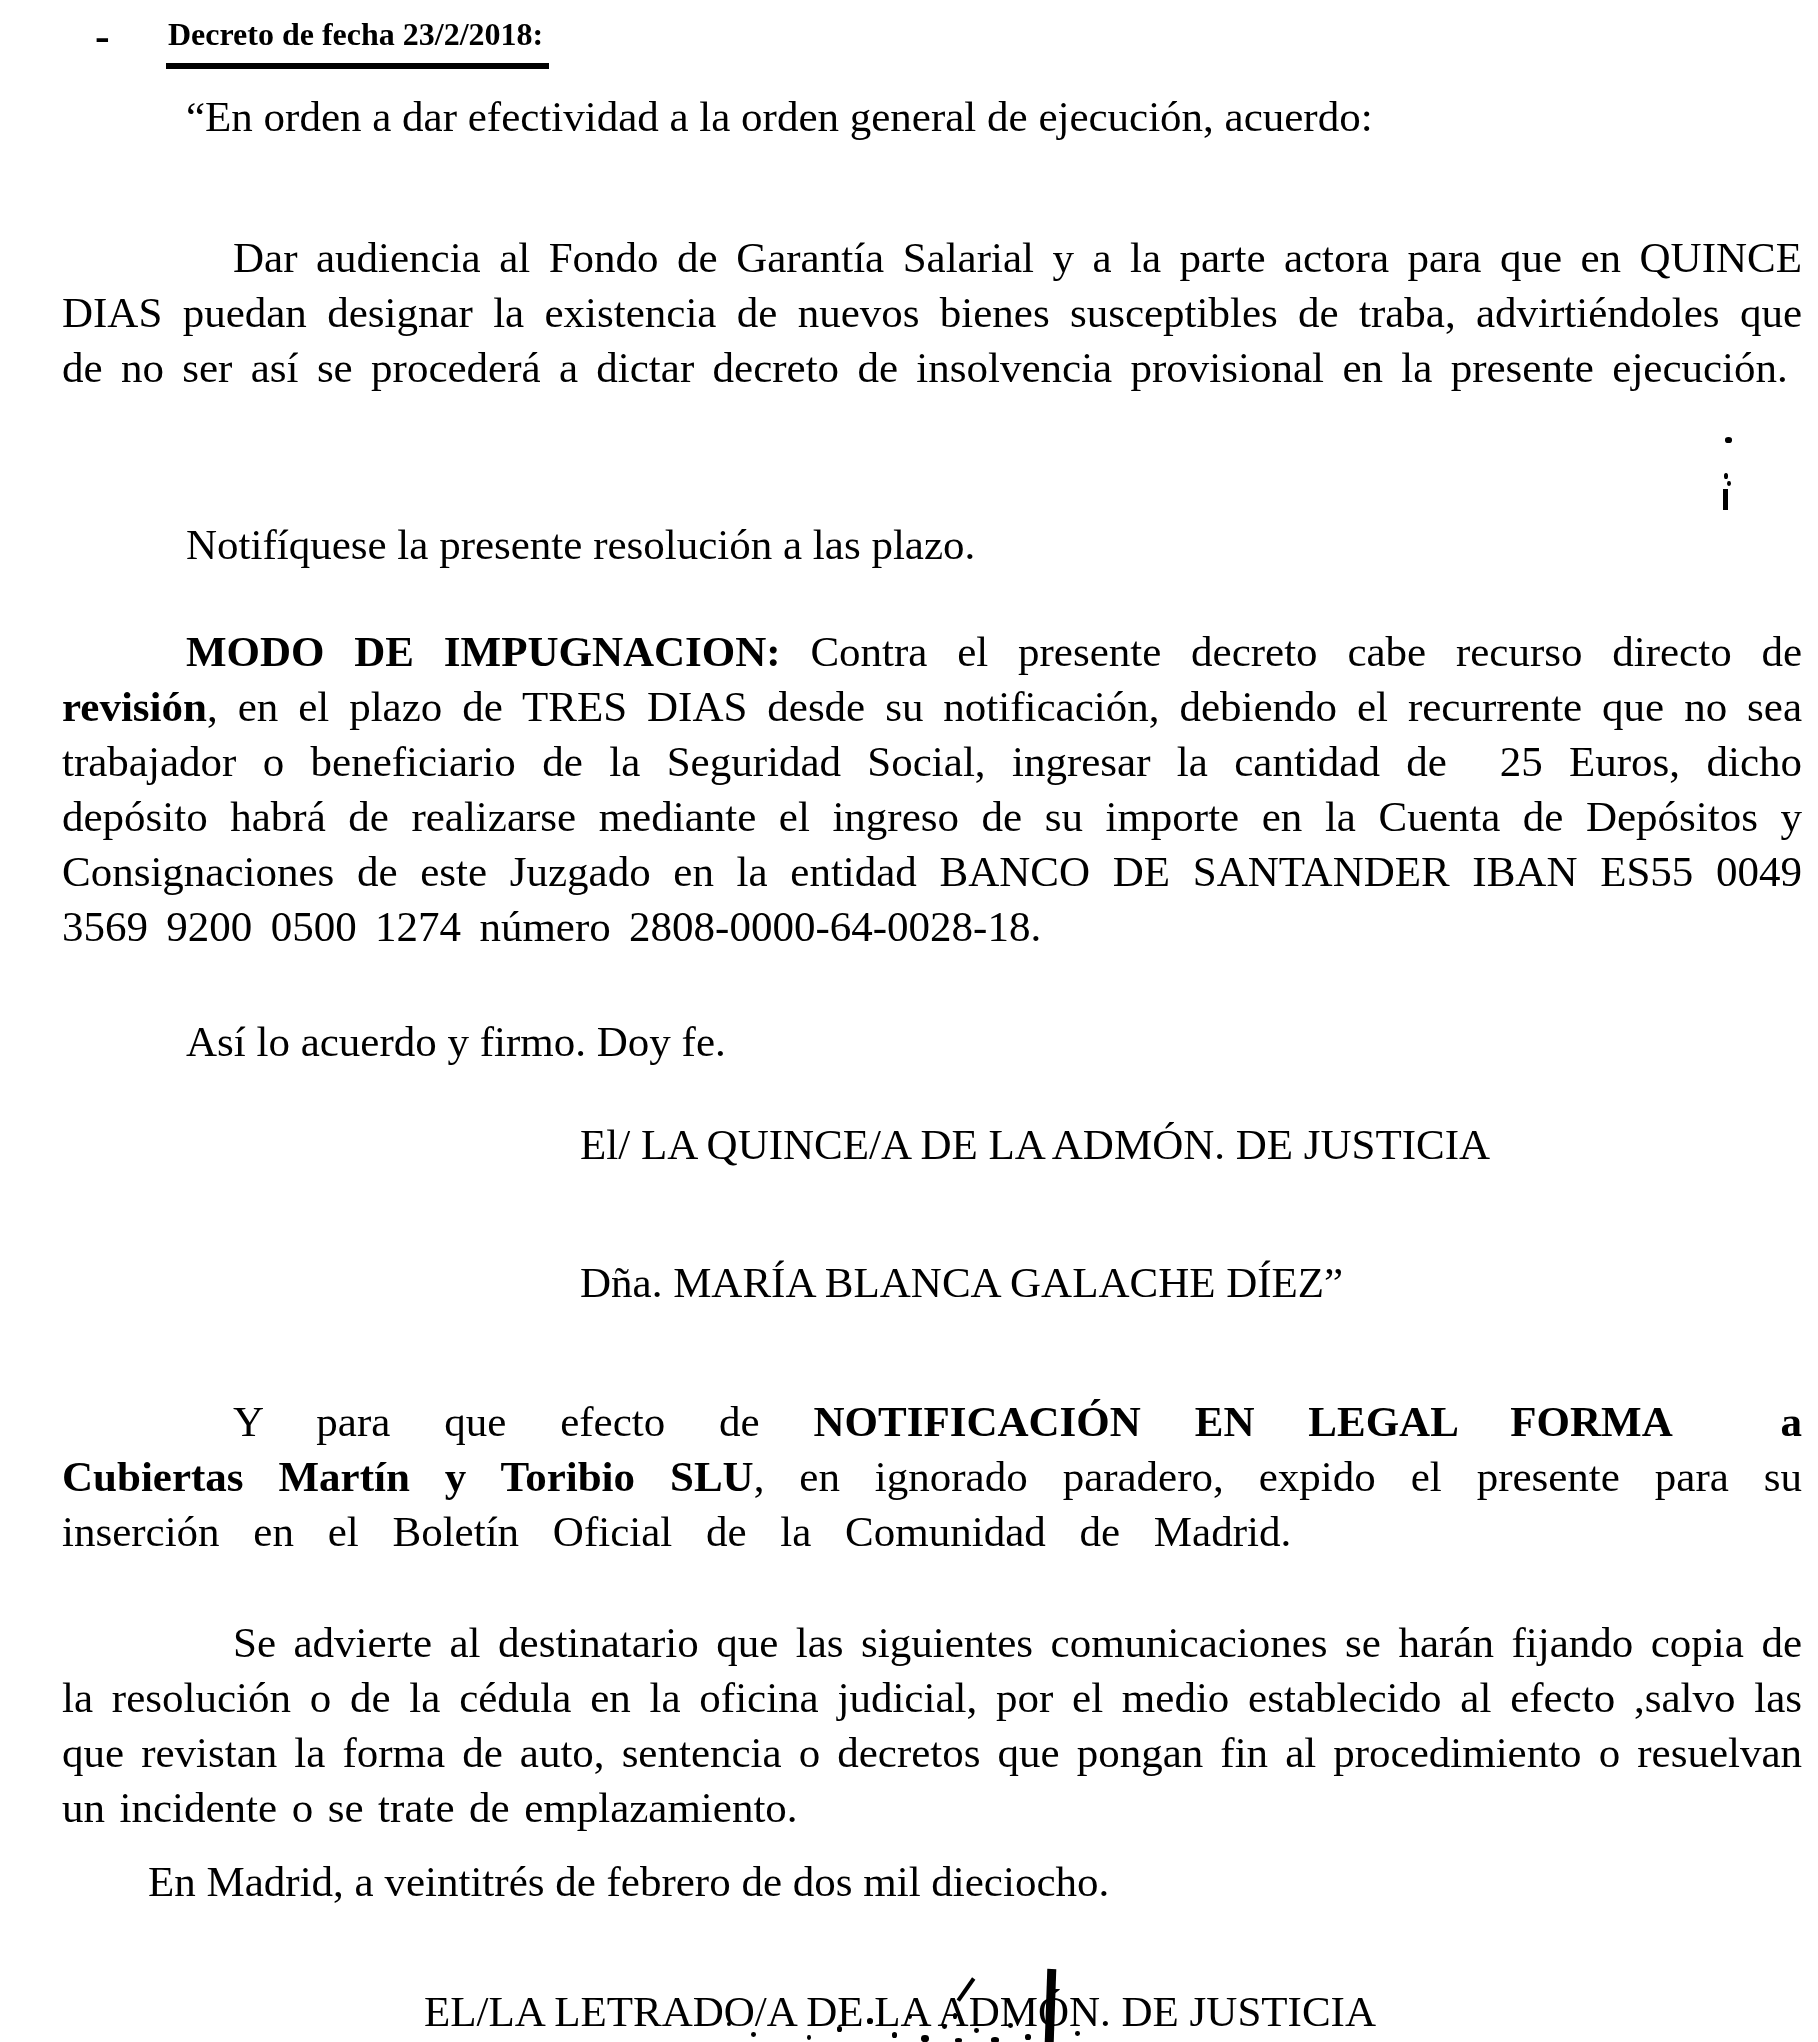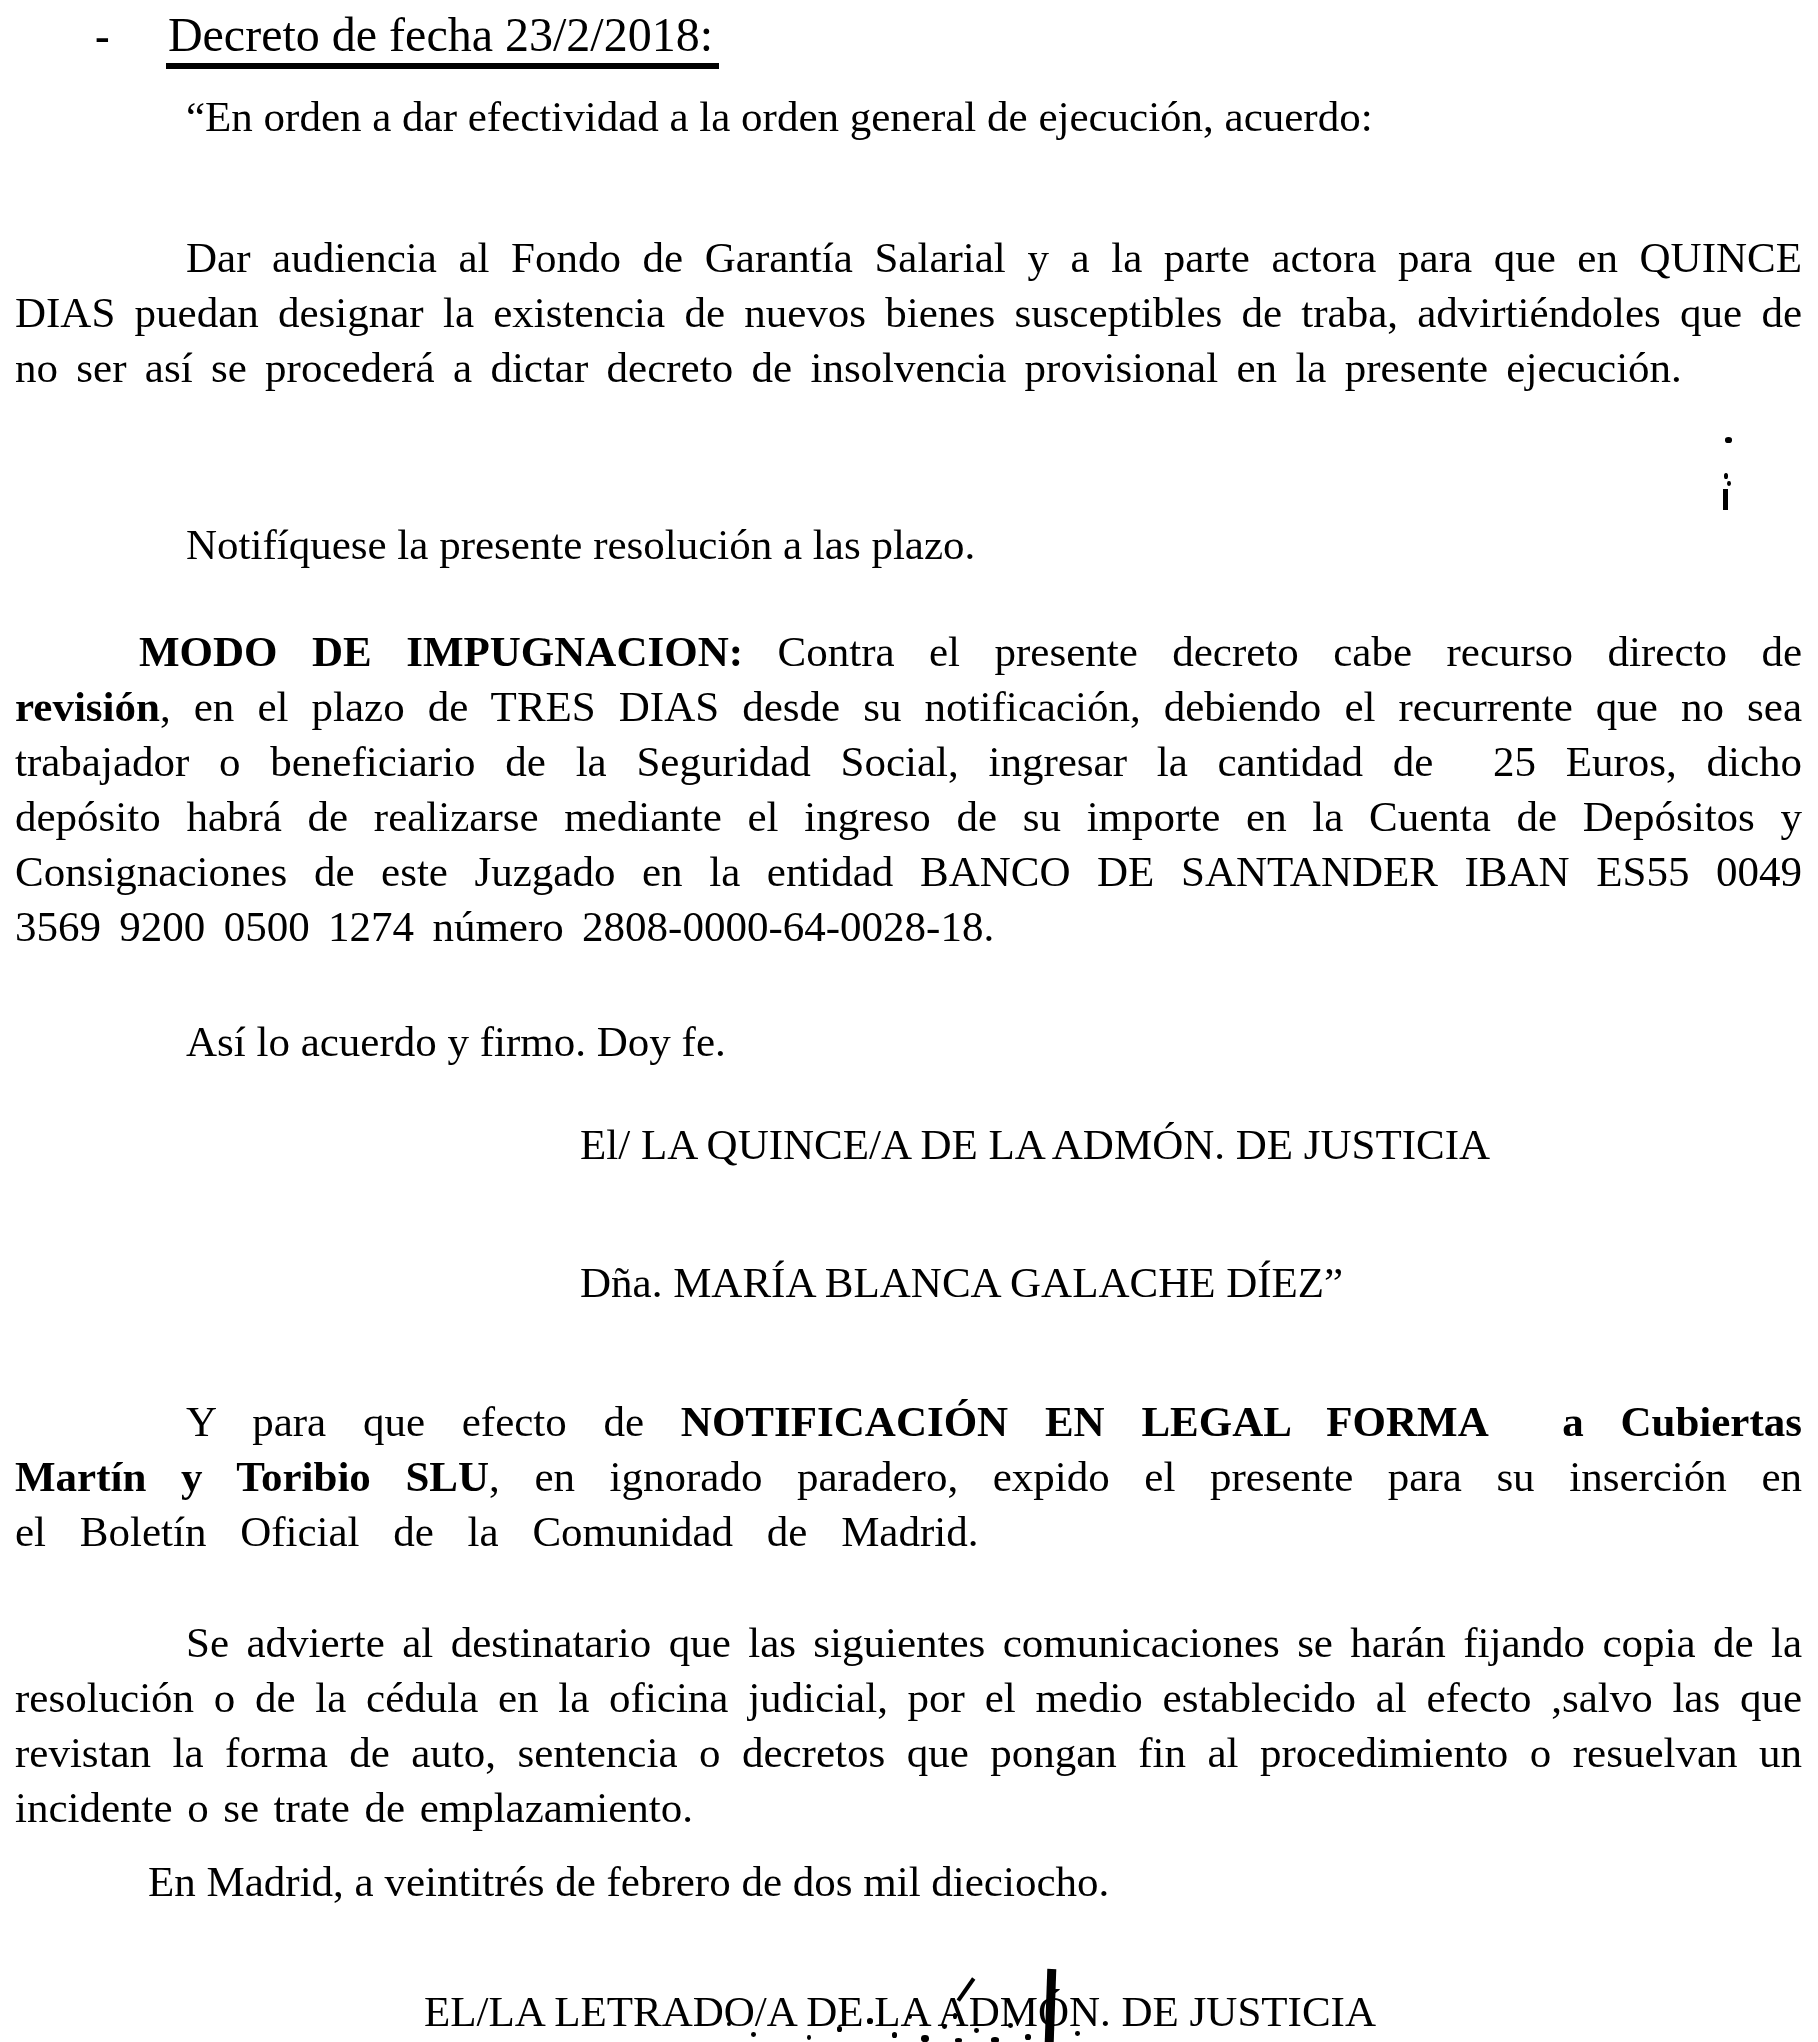--- a/index.html
+++ b/index.html
@@ -6,32 +6,32 @@
   body{
     width:1819px;height:2043px;position:relative;overflow:hidden;
     background:#ffffff;color:#000000;
     font-family:"Liberation Serif","DejaVu Serif",serif;
   }
   .para{
     position:absolute;left:15px;right:17px;
     font-size:43px;line-height:55px;
     text-align:left;white-space:normal;
   }
-  .justify{text-align:justify;}
+  .justify{text-align:justify;margin-left:47px;}
   .ind{text-indent:171px;}
   .bold{font-weight:bold;}
   .pre{white-space:pre-wrap;}
   #heading{position:absolute;left:15px;top:7.6px;right:17px;height:67px;}
   #heading .dash{
     position:absolute;left:80px;top:1.9px;
     font-size:44px;font-weight:bold;line-height:55px;
   }
   #heading .title{
     position:absolute;left:151px;top:0;
-    font-size:48px;font-weight:normal;line-height:53px;
+    font-size:32px;font-weight:bold;line-height:53px;
     border-bottom:6.7px solid #000;padding:0 5.7px 2.9px 1.9px;
   }
   #p-orden{top:89px;}
   #p-audiencia{top:230px;word-spacing:7.6px;}
   #p-notifiquese{top:517px;}
   #p-modo{top:624px;text-indent:124px;word-spacing:7.6px;}
   #p-acuerdo{top:1014px;}
   #p-letrado-quote{top:1117px;left:580px;right:auto;}
   #p-nombre{top:1255px;left:580px;right:auto;}
   #p-notificacion{top:1394px;word-spacing:23px;}

